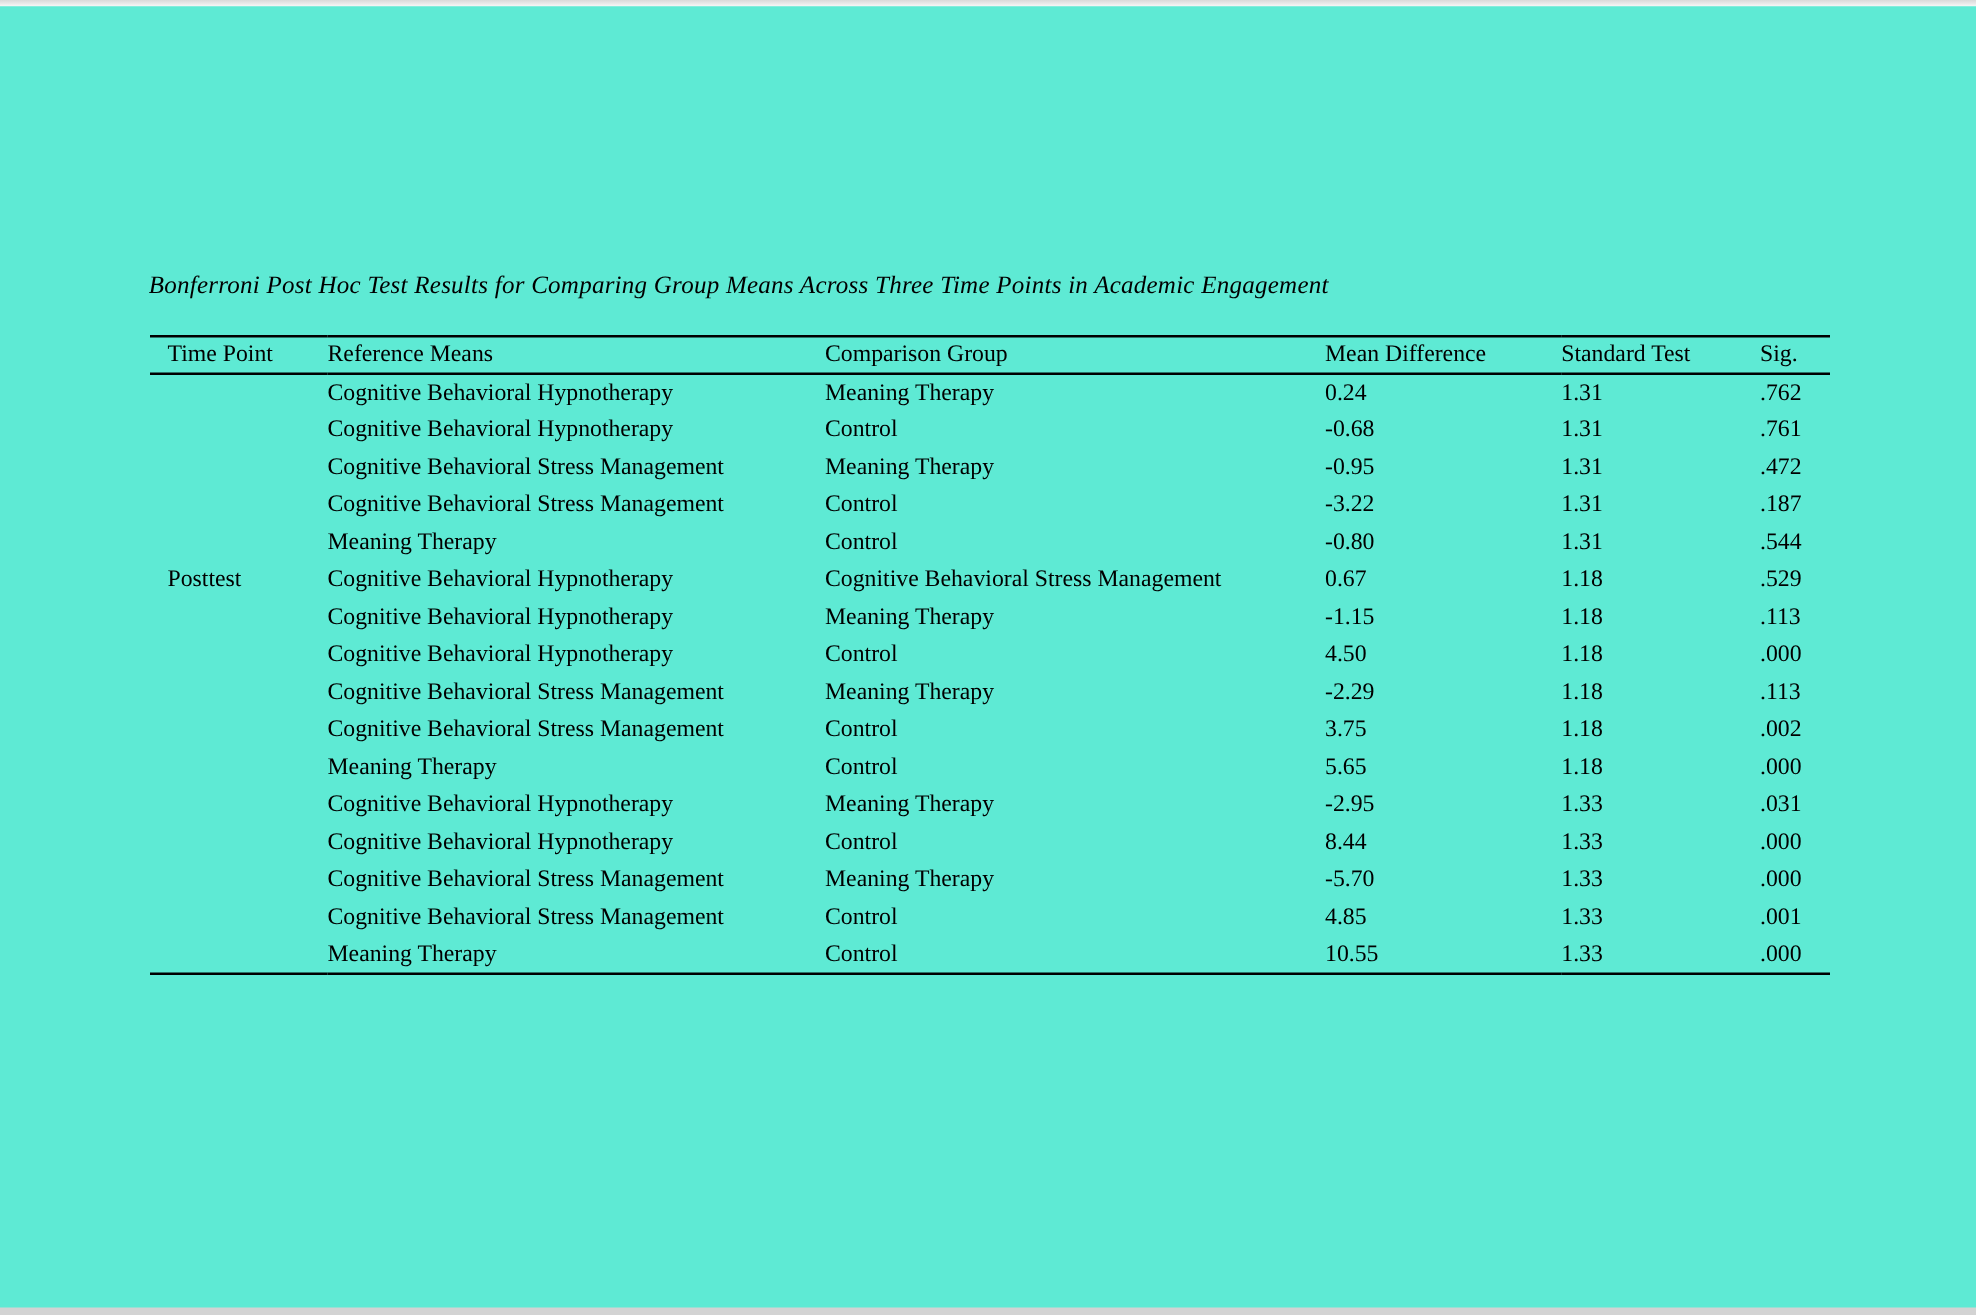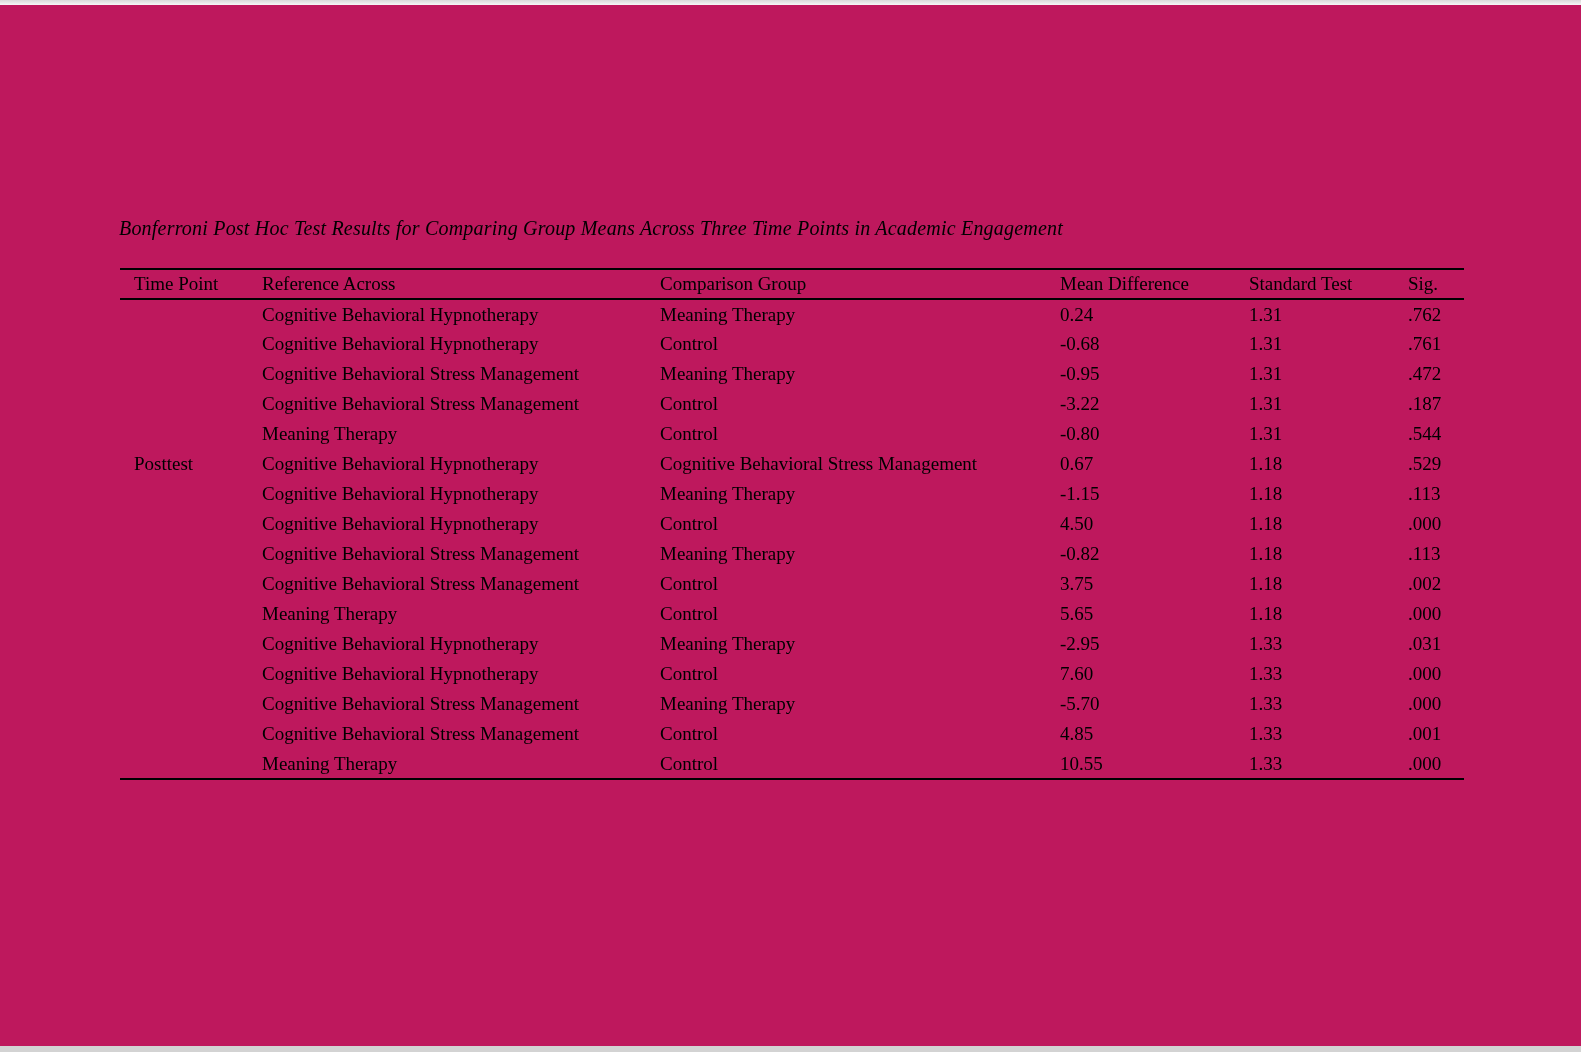--- a/index.html
+++ b/index.html
@@ -8,21 +8,21 @@
     height: 1052px;
     background: #ffffff;
     font-family: "Liberation Serif", "DejaVu Serif", serif;
     color: #000000;
     overflow: hidden;
   }
   .page {
     position: relative;
     width: 1581px;
     height: 1052px;
-    background: #be185d;
+    background: #5eead4;
   }
   .edge-top {
     position: absolute;
     top: 0; left: 0;
     width: 100%;
     height: 5px;
     background: linear-gradient(to bottom, #d9d9d9 0%, #e9e9e9 55%, #f7f7f7 100%);
   }
   .edge-bottom {
     position: absolute;
@@ -91,21 +91,21 @@
       <col class="c-timepoint">
       <col class="c-reference">
       <col class="c-comparison">
       <col class="c-meandiff">
       <col class="c-stderr">
       <col class="c-sig">
     </colgroup>
     <thead>
       <tr>
         <th>Time Point</th>
-        <th>Reference Across</th>
+        <th>Reference Means</th>
         <th>Comparison Group</th>
         <th>Mean Difference</th>
         <th>Standard Test</th>
         <th>Sig.</th>
       </tr>
     </thead>
     <tbody id="table-body">
         <tr>
           <td></td>
           <td>Cognitive Behavioral Hypnotherapy</td>
@@ -167,21 +167,21 @@
           <td>Cognitive Behavioral Hypnotherapy</td>
           <td>Control</td>
           <td>4.50</td>
           <td>1.18</td>
           <td>.000</td>
         </tr>
         <tr>
           <td></td>
           <td>Cognitive Behavioral Stress Management</td>
           <td>Meaning Therapy</td>
-          <td>-0.82</td>
+          <td>-2.29</td>
           <td>1.18</td>
           <td>.113</td>
         </tr>
         <tr>
           <td></td>
           <td>Cognitive Behavioral Stress Management</td>
           <td>Control</td>
           <td>3.75</td>
           <td>1.18</td>
           <td>.002</td>
@@ -199,21 +199,21 @@
           <td>Cognitive Behavioral Hypnotherapy</td>
           <td>Meaning Therapy</td>
           <td>-2.95</td>
           <td>1.33</td>
           <td>.031</td>
         </tr>
         <tr>
           <td></td>
           <td>Cognitive Behavioral Hypnotherapy</td>
           <td>Control</td>
-          <td>7.60</td>
+          <td>8.44</td>
           <td>1.33</td>
           <td>.000</td>
         </tr>
         <tr>
           <td></td>
           <td>Cognitive Behavioral Stress Management</td>
           <td>Meaning Therapy</td>
           <td>-5.70</td>
           <td>1.33</td>
           <td>.000</td>

